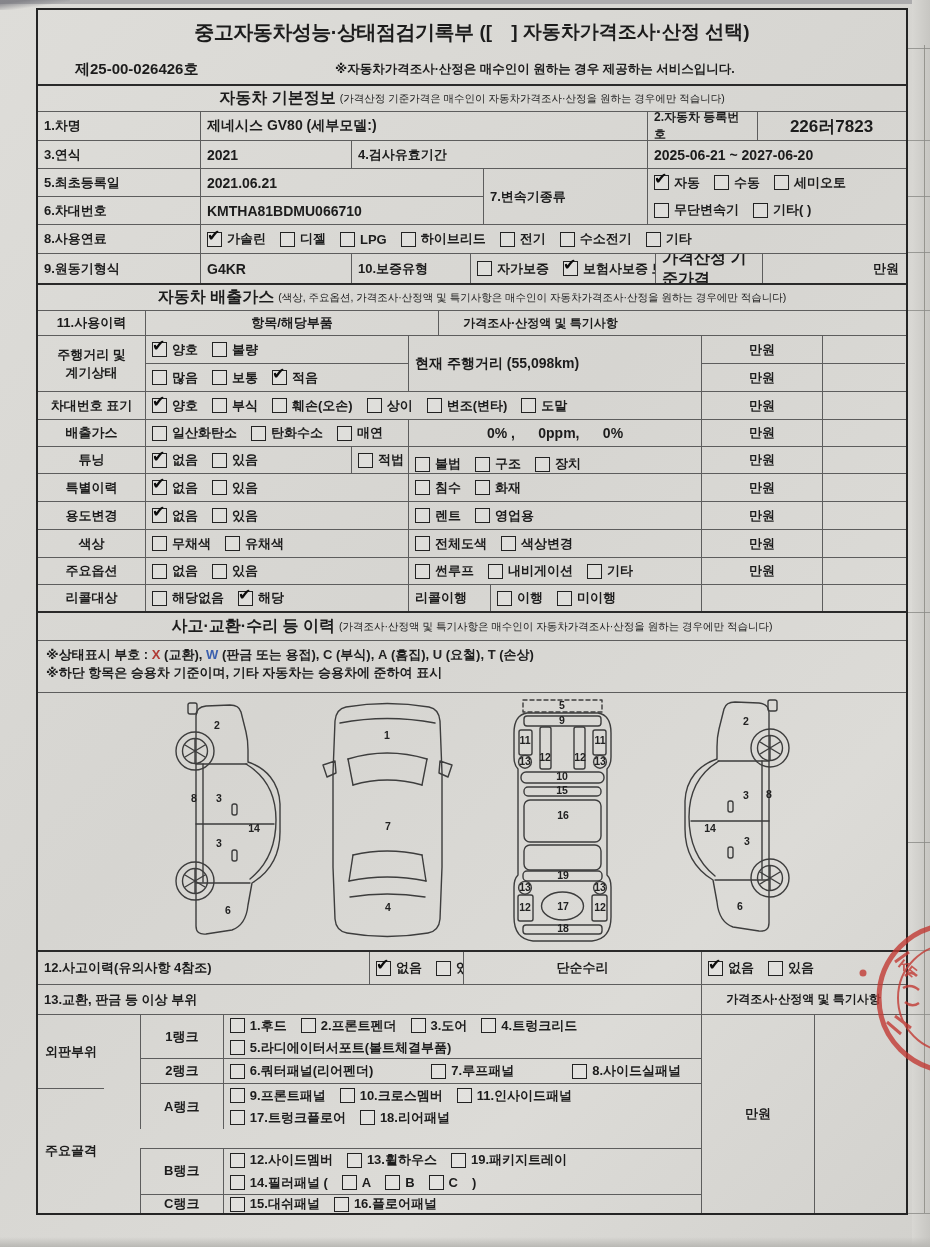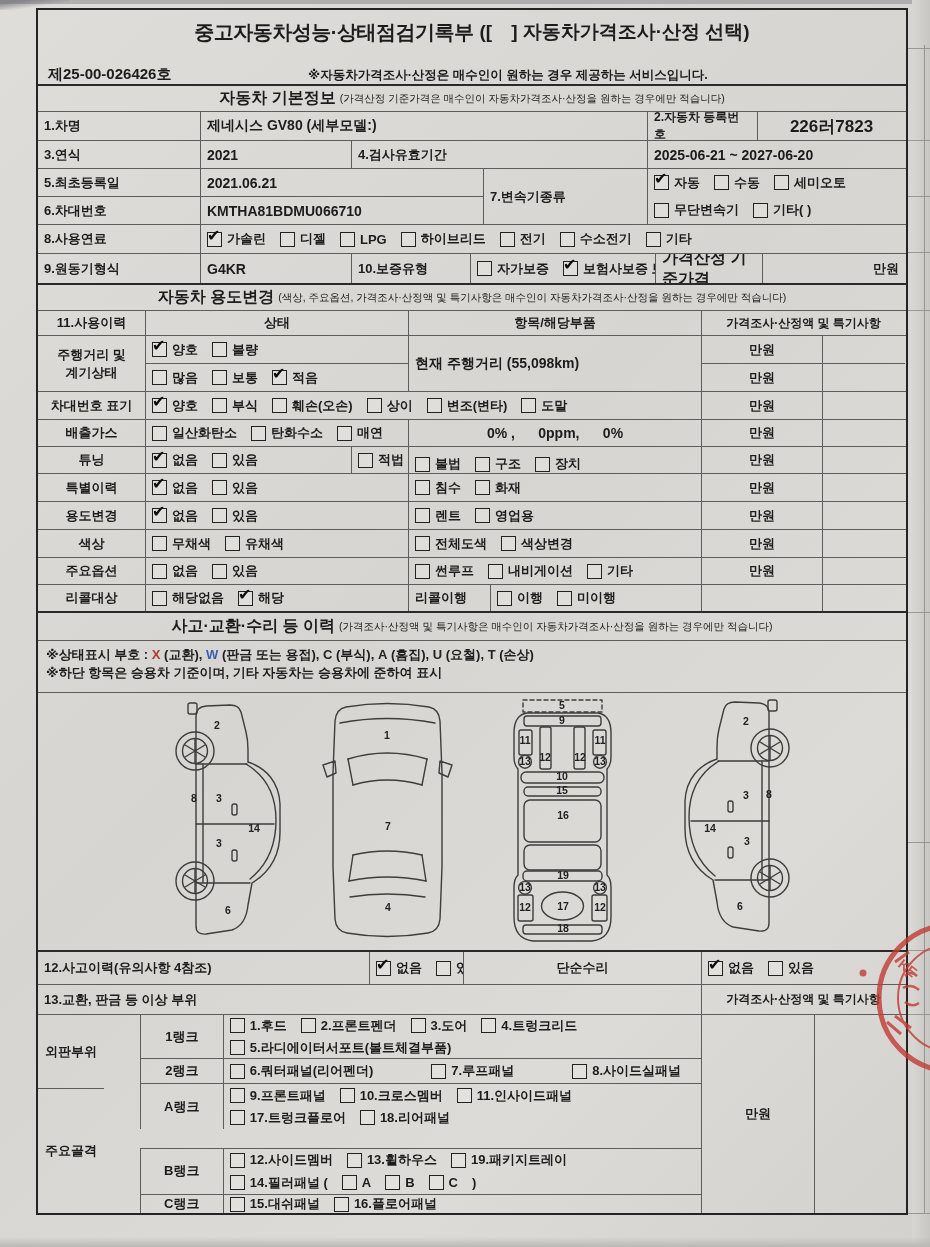--- a/index.html
+++ b/index.html
@@ -28,21 +28,21 @@
   .cen{justify-content:center;text-align:center;}
   .val{font-weight:700;font-size:14px;}
   .stack{flex-direction:column;align-items:stretch;padding:0;}
   .sub{flex:1;display:flex;align-items:center;padding:0 6px;box-sizing:border-box;}
   .sub.sb{border-bottom:1px solid #5d5d5d;}
   .sub.nbb{border-bottom:none;}
 
   .title-row{height:44px;display:flex;align-items:center;justify-content:center;}
   .title-main{font-size:20px;font-weight:800;letter-spacing:-0.5px;}
   .title-opt{font-size:19px;font-weight:800;margin-left:6px;}
-  .docno-row{height:30px;display:flex;align-items:flex-end;}
+  .docno-row{height:30px;display:flex;align-items:center;padding-left:27px;}
   .docno{font-size:15px;font-weight:700;padding-left:10px;width:200px;}
   .notice{font-size:12.5px;font-weight:700;margin-left:60px;}
 
   .sechdr{display:flex;align-items:center;justify-content:center;}
   .sec-t{font-size:16px;font-weight:800;}
   .sec-n{font-size:10.5px;font-weight:500;margin-left:4px;}
 
   .cbi{display:inline-flex;align-items:center;margin-right:14px;white-space:nowrap;}
   .cb{width:13px;height:13px;border:1.8px solid #222;display:inline-block;margin-right:5px;
       position:relative;flex:none;background:rgba(255,255,255,.2);}
@@ -183,27 +183,26 @@
         <span class="cbi">
           <span class="cb on"></span>
           <span class="cbl">보험사보증 보험사[현대해상]</span>
         </span>
       </div>
     <div class="c lab" style="width:107px;font-size:16px;">가격산정 기준가격</div>
     <div class="c" style="width:143px;justify-content:flex-end;font-weight:700;font-size:13px;">만원</div>
   </div>
 
   <div class="r thick sechdr" style="height:27px;">
-    <span class="sec-t">자동차 용도변경</span>
+    <span class="sec-t">자동차 배출가스</span>
     <span class="sec-n">(색상, 주요옵션, 가격조사·산정액 및 특기사항은 매수인이 자동차가격조사·산정을 원하는 경우에만 적습니다)</span>
   </div>
 
   <div class="r" style="height:25px;">
     <div class="c f cen lab" style="width:107px;">11.사용이력</div>
-    <div class="c cen lab" style="width:263px;">상태</div>
     <div class="c cen lab" style="width:293px;">항목/해당부품</div>
     <div class="c cen lab" style="width:204px;font-size:12px;">가격조사·산정액 및 특기사항</div>
   </div>
 
   <div class="r" style="height:56px;">
     <div class="c f cen lab prel" style="width:107px;">주행거리 및
 계기상태</div>
     <div class="c stack" style="width:263px;">
       <div class="sub sb">
           <span class="cbi">

